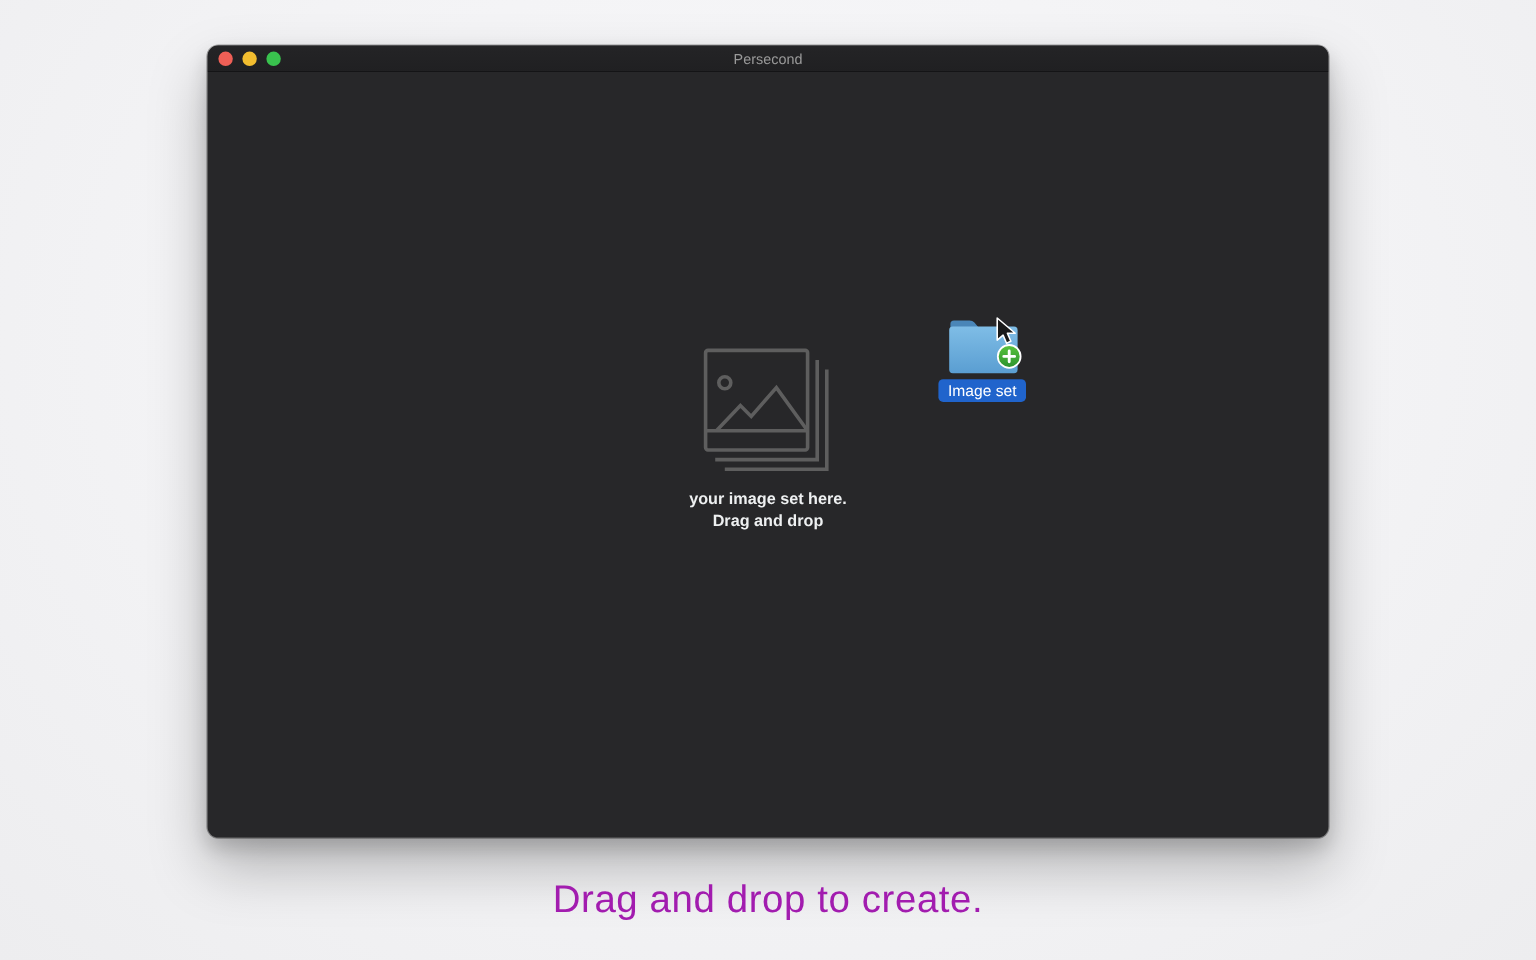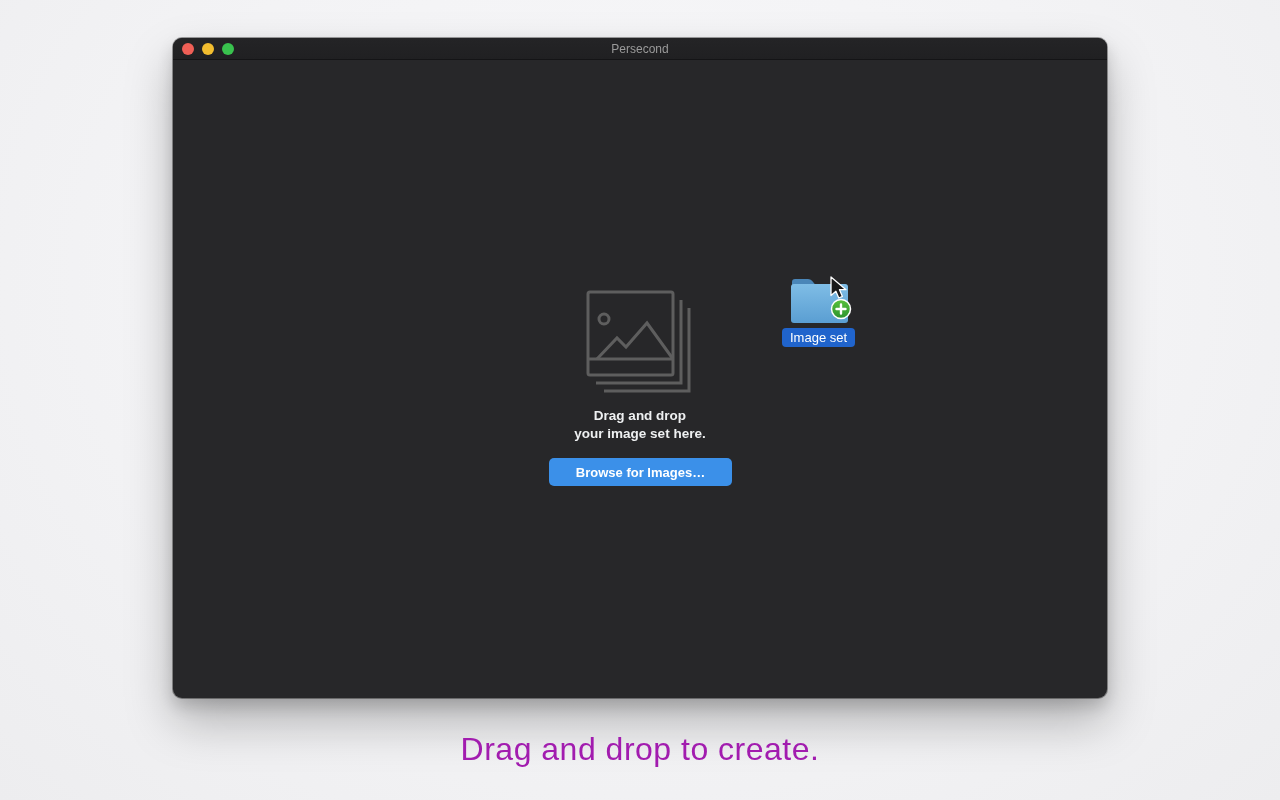--- a/index.html
+++ b/index.html
@@ -42,21 +42,21 @@
     position:absolute; left:0; top:347px; width:100%;
     text-align:center; color:#eef0f1; font-size:13.5px; font-weight:700; line-height:18px;
   }
   .browse {
     position:absolute; left:376px; top:398px; width:183px; height:28px;
     background:#3b90e9; border:none; border-radius:5px;
     color:#ffffff; font-family:"Liberation Sans", sans-serif;
     font-size:13px; font-weight:700; cursor:pointer;
   }
 
-  .dragitem { position:absolute; left:600px; top:212px; width:100px; height:80px;text-align:right; }
+  .dragitem { position:absolute; left:600px; top:200px; width:100px; height:80px;text-align:right; }
   .foldersvg { position:absolute; left:16px; top:2px; }
   .cursorsvg { position:absolute; left:56px; top:4px; }
   .draglabel {
     position:absolute; left:9px; top:56px;
     background:#2064cc; color:#ffffff;
     font-size:13px; line-height:15px;
     padding:2px 8px; border-radius:4px; white-space:nowrap;
   }
 
   .caption {
@@ -83,25 +83,24 @@
     <svg class="imgstack" width="110" height="108" viewBox="0 0 110 108" fill="none">
       <polyline points="104,19 104,102 19,102" stroke="#5e5e5e" stroke-width="3"></polyline>
       <polyline points="96,11 96,94 11,94" stroke="#5e5e5e" stroke-width="3"></polyline>
       <rect x="3" y="3" width="85" height="83" rx="2" stroke="#5e5e5e" stroke-width="3" fill="#272729"></rect>
       <circle cx="19" cy="30" r="5" stroke="#5e5e5e" stroke-width="3"></circle>
       <polyline points="12,70 32,49 41,58 62,34 88,70" stroke="#5e5e5e" stroke-width="3"></polyline>
       <line x1="3" y1="70" x2="88" y2="70" stroke="#5e5e5e" stroke-width="3"></line>
     </svg>
 
     <div class="droptext">
+      <div>your image set here.</div>
       <div>Drag and drop</div>
-      <div>your image set here.</div>
     </div>
 
-    <button class="browse">Browse for Images…</button>
 
     <div class="dragitem">
       <svg class="foldersvg" width="66" height="54" viewBox="0 0 66 54">
         <defs>
           <linearGradient id="fg" x1="0" y1="0" x2="0" y2="1">
             <stop offset="0" stop-color="#7fbde6"></stop>
             <stop offset="1" stop-color="#5a9ed2"></stop>
           </linearGradient>
           <linearGradient id="bg" x1="0" y1="0" x2="0" y2="1">
             <stop offset="0" stop-color="#58c23c"></stop>

